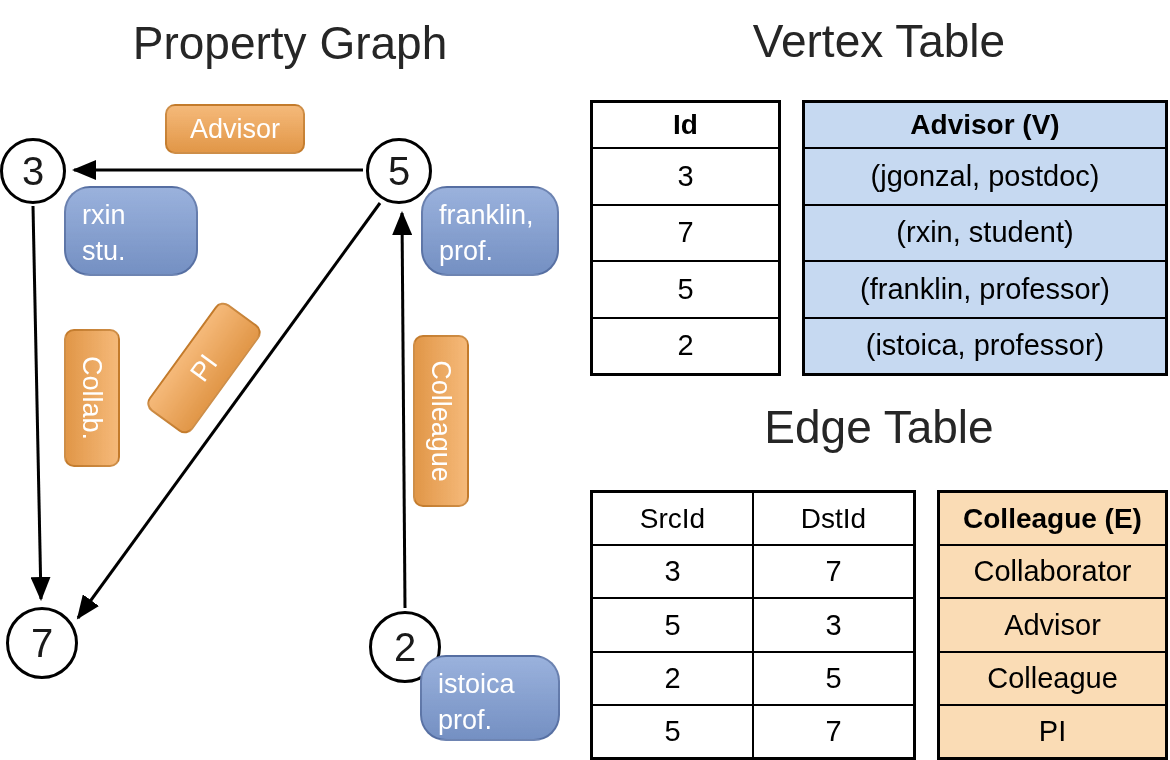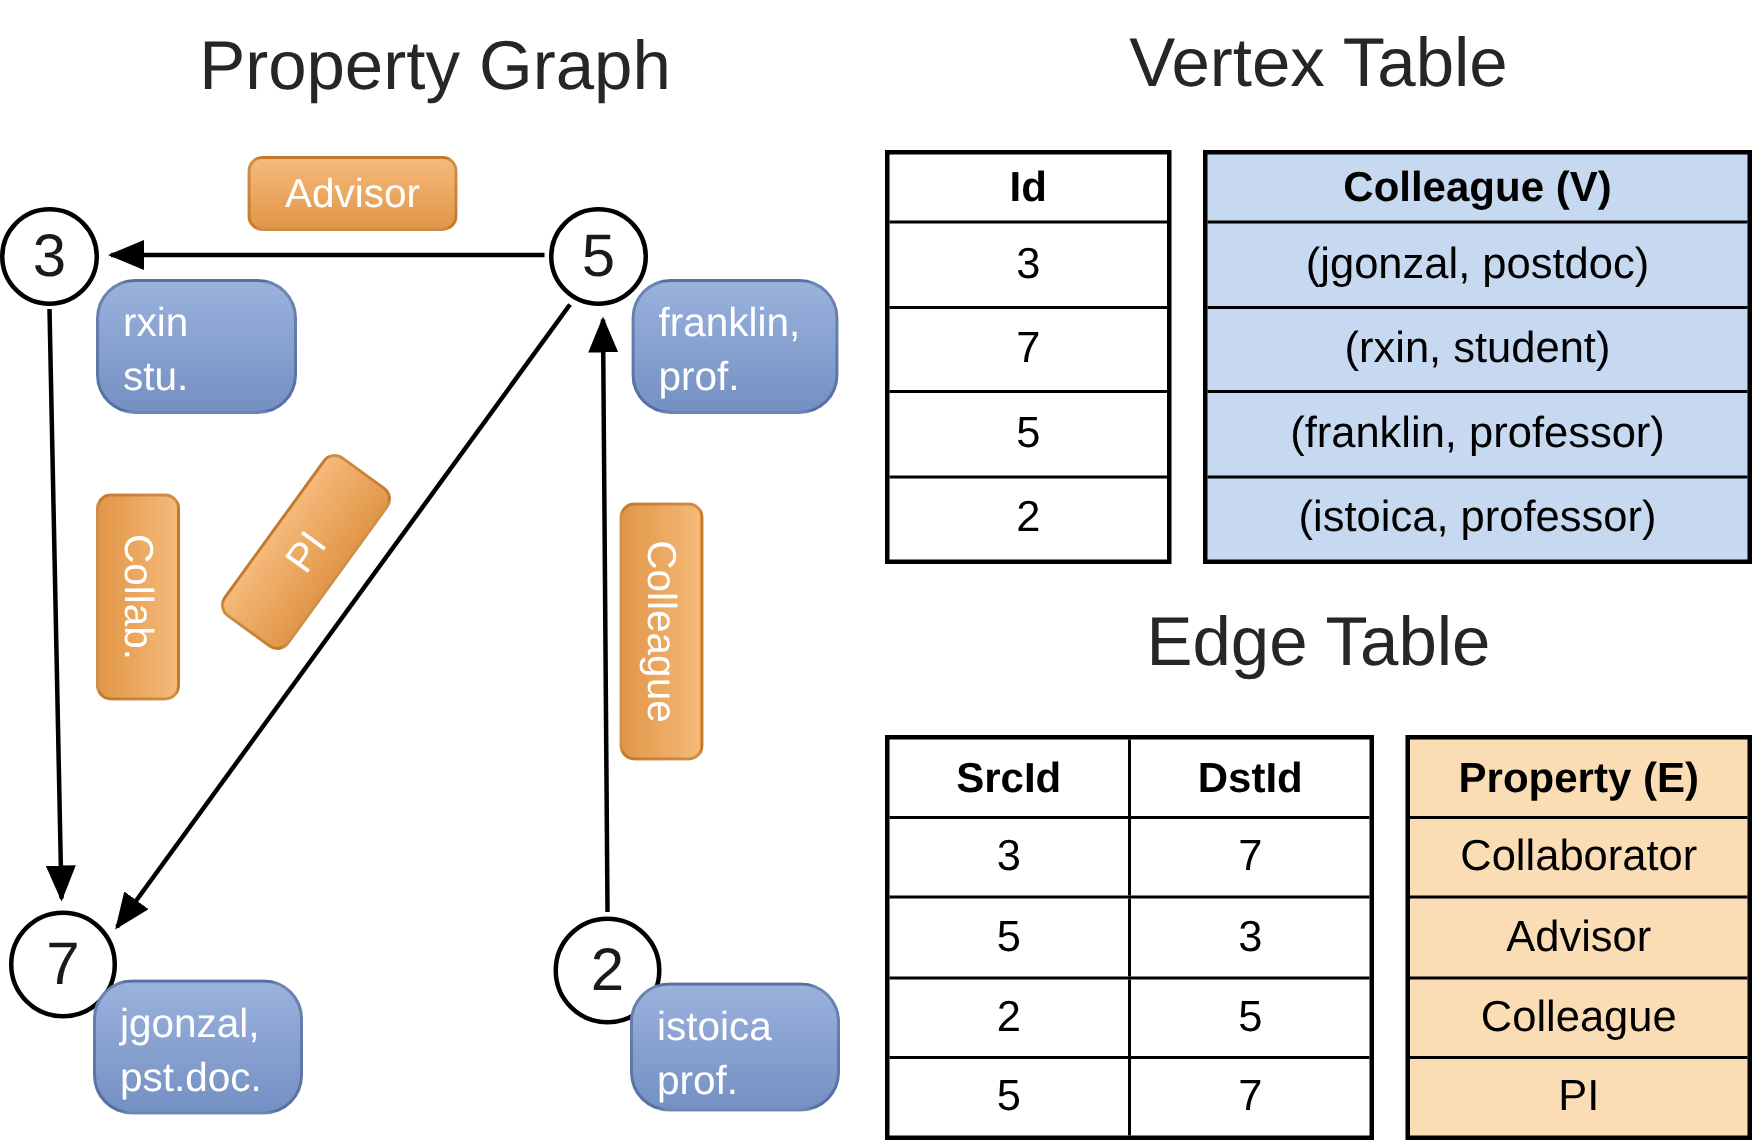--- a/index.html
+++ b/index.html
@@ -57,21 +57,21 @@
   .vprop{flex:1;background:var(--vertex-cell-bg)}
   .vtable .cell.head{flex:0 0 44px}
 
   .etable{left:590px;top:490px;width:578px;height:270px}
   .srcdst{width:326px;background:#fff}
   .eprop{flex:1;background:var(--edge-cell-bg)}
   .erow{flex:1;display:flex;border-top:2px solid #000}
   .erow:first-child{border-top:none}
   .erow .c{flex:1;display:flex;align-items:center;justify-content:center;font-size:29px}
   .erow .c + .c{border-left:2px solid #000}
-  .erow.headrow .c{font-weight:bold;font-size:28px}
+  .erow.headrow .c{font-weight:normal;font-size:28px}
 </style>
 </head>
 <body>
 
 <div class="stage">
 
   <div class="title" id="title-graph">Property Graph</div>
 
   <svg class="edges" width="580" height="760" viewBox="0 0 580 760">
     <defs>
@@ -96,41 +96,37 @@
   <div class="node n2">2</div>
 
   <div class="vlabel v3">
     <div>rxin</div>
     <div>stu.</div>
   </div>
   <div class="vlabel v5">
     <div>franklin,</div>
     <div>prof.</div>
   </div>
-  <div class="vlabel v7">
-    <div>jgonzal,</div>
-    <div>pst.doc.</div>
-  </div>
   <div class="vlabel v2">
     <div>istoica</div>
     <div>prof.</div>
   </div>
 
   <div class="title" id="title-vertex">Vertex Table</div>
 
   <div class="ttable vtable">
     <div class="col id-col">
       <div class="cell head">Id</div>
       <div class="cell">3</div>
       <div class="cell">7</div>
       <div class="cell">5</div>
       <div class="cell">2</div>
     </div>
     <div class="col vprop">
-      <div class="cell head">Colleague (V)</div>
+      <div class="cell head">Advisor (V)</div>
       <div class="cell">(jgonzal, postdoc)</div>
       <div class="cell">(rxin, student)</div>
       <div class="cell">(franklin, professor)</div>
       <div class="cell">(istoica, professor)</div>
     </div>
   </div>
 
   <div class="title" id="title-edge">Edge Table</div>
 
   <div class="ttable etable">
@@ -150,21 +146,21 @@
       <div class="erow">
         <div class="c">2</div>
         <div class="c">5</div>
       </div>
       <div class="erow">
         <div class="c">5</div>
         <div class="c">7</div>
       </div>
     </div>
     <div class="col eprop">
-      <div class="cell head">Property (E)</div>
+      <div class="cell head">Colleague (E)</div>
       <div class="cell">Collaborator</div>
       <div class="cell">Advisor</div>
       <div class="cell">Colleague</div>
       <div class="cell">PI</div>
     </div>
   </div>
 
 </div>
 
 </body></html>

